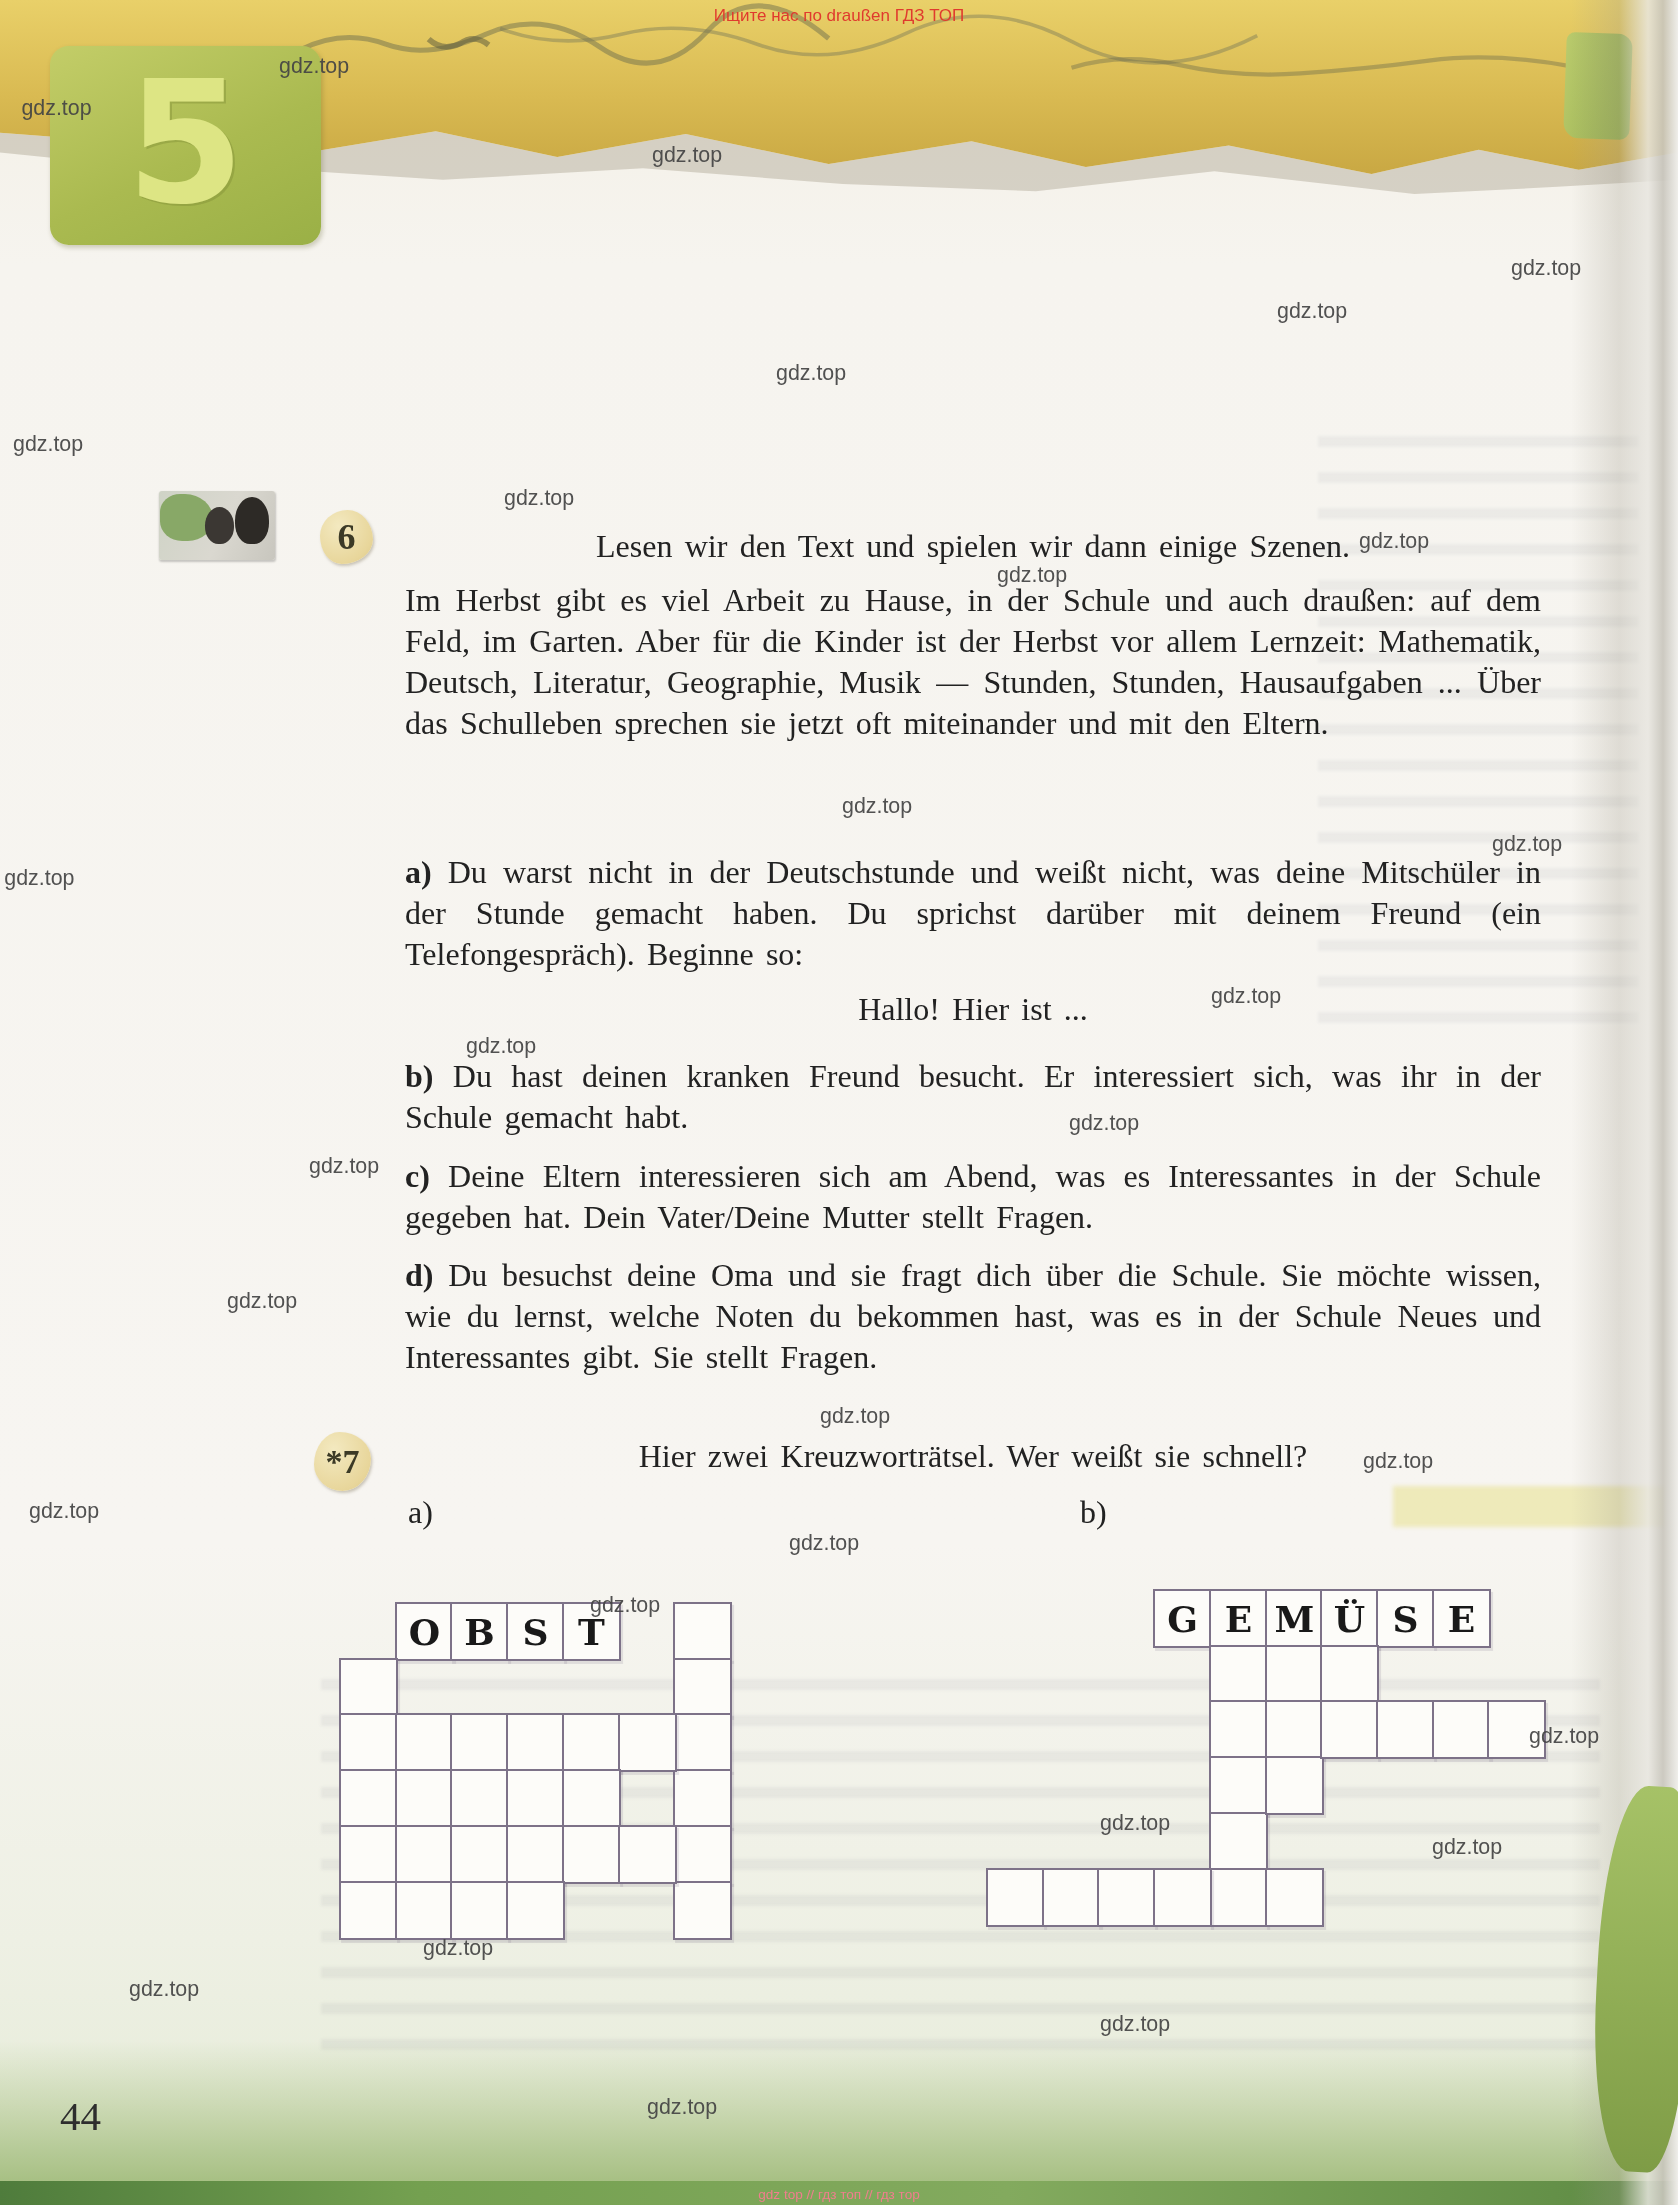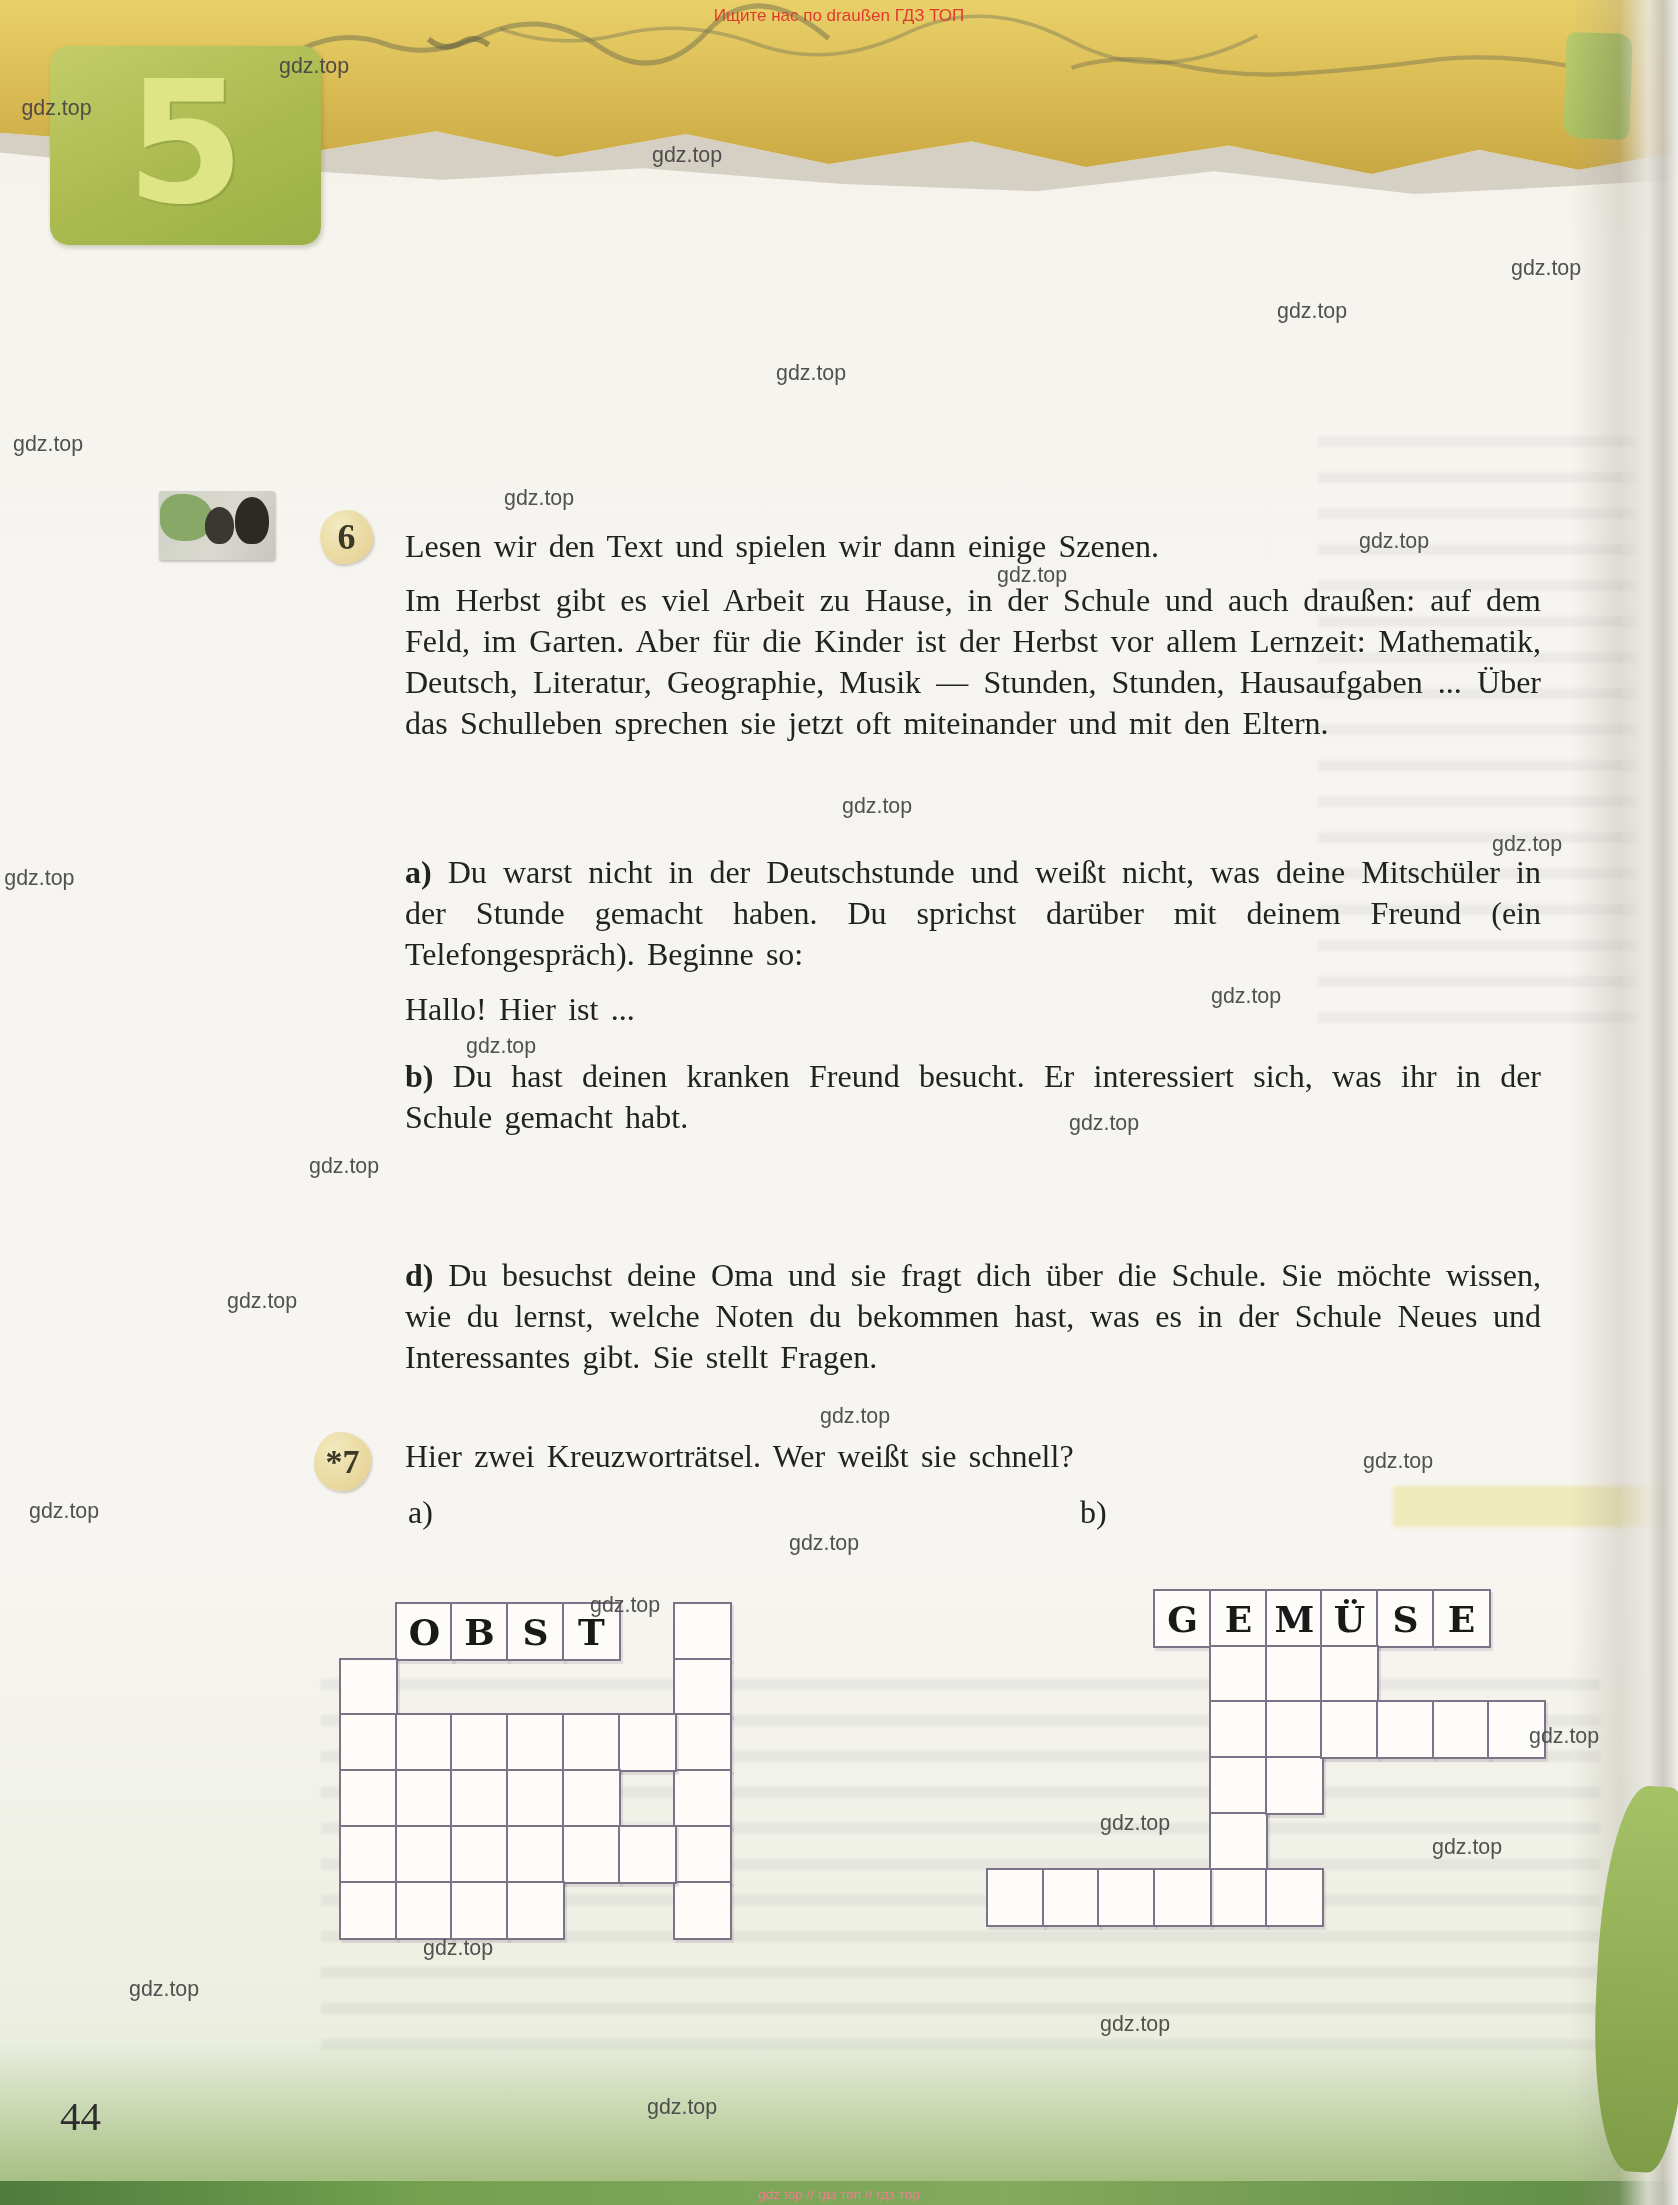--- a/index.html
+++ b/index.html
@@ -64,21 +64,21 @@
     background:radial-gradient(ellipse at 35% 30%, #f3e9c0 0%, #e8d69b 70%, #ddc887 100%);
     box-shadow:1.4px 2.1px 2.9px rgba(120,110,80,.35); font-weight:700; color:#3c3a26;}
   .badge6{left:320px; top:510px; width:53px; height:54px; font-size:36px;
     border-radius:52% 48% 60% 40% / 48% 55% 45% 52%;}
   .badge7{left:314px; top:1432px; width:57px; height:59px; font-size:34px;
     border-radius:45% 55% 50% 50% / 55% 45% 55% 45%;}
 
   
   .para{position:absolute; left:405px; width:1136px; margin:0; z-index:3;
     font-size:32px; line-height:41px; word-spacing:4.3px; color:#222; text-align:justify;}
-  .line{text-align:left;}
+  .line{text-align:center;}
   .tl{font-weight:700;}
   .intro-b{top:377px;}
   .ex6-title{top:526px;}
   .ex6-par{top:580px;}
   .item-a{top:852px;}
   .hallo{top:989px;}
   .item-b{top:1056px;}
   .item-c{top:1156px;}
   .item-d{top:1255px;}
   .ex7-title{top:1436px;}
@@ -146,20 +146,21 @@
   </div>
   <p class="para line ex6-title">Lesen wir den Text und spielen wir dann einige Szenen.</p>
   <p class="para ex6-par">Im Herbst gibt es viel Arbeit zu Hause, in der Schule und auch draußen: auf dem Feld, im Garten. Aber für die Kinder ist der Herbst vor allem Lernzeit: Mathematik, Deutsch, Literatur, Geographie, Musik — Stunden, Stunden, Hausaufgaben ... Über das Schulleben sprechen sie jetzt oft miteinander und mit den Eltern.</p>
 
   <p class="para item-a"><b class="tl">a)</b> <span>Du warst nicht in der Deutschstunde und weißt nicht, was deine Mitschüler in der Stunde gemacht haben. Du sprichst darüber mit deinem Freund (ein Telefongespräch). Beginne so:</span></p>
 
   <p class="para item-b"><b class="tl">b)</b> <span>Du hast deinen kranken Freund besucht. Er interessiert sich, was ihr in der Schule gemacht habt.</span></p>
 
   <p class="para line hallo">Hallo! Hier ist ...</p>
 
+  <p class="para item-c"><b class="tl">c)</b> <span>Deine Eltern interessieren sich am Abend, was es Interessantes in der Schule gegeben hat. Dein Vater/Deine Mutter stellt Fragen.</span></p>
 
   <p class="para item-d"><b class="tl">d)</b> <span>Du besuchst deine Oma und sie fragt dich über die Schule. Sie möchte wissen, wie du lernst, welche Noten du bekommen hast, was es in der Schule Neues und Interessantes gibt. Sie stellt Fragen.</span></p>
 
   <div class="badge badge7">
     <span>*7</span>
   </div>
   <p class="para line ex7-title">Hier zwei Kreuzworträtsel. Wer weißt sie schnell?</p>
 
   <span class="sub-label sub-a">a)</span>
   <span class="sub-label sub-b">b)</span>

